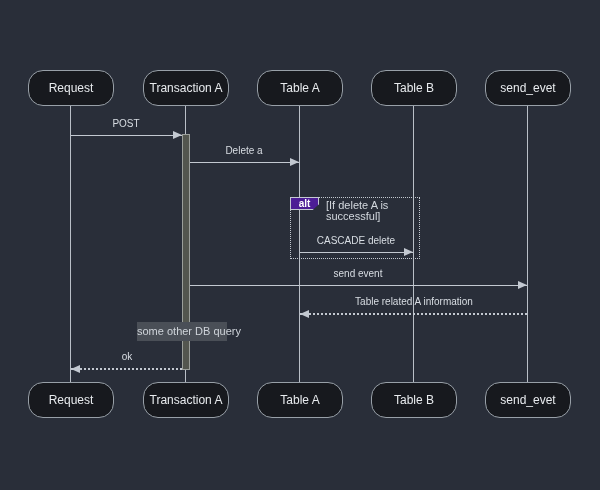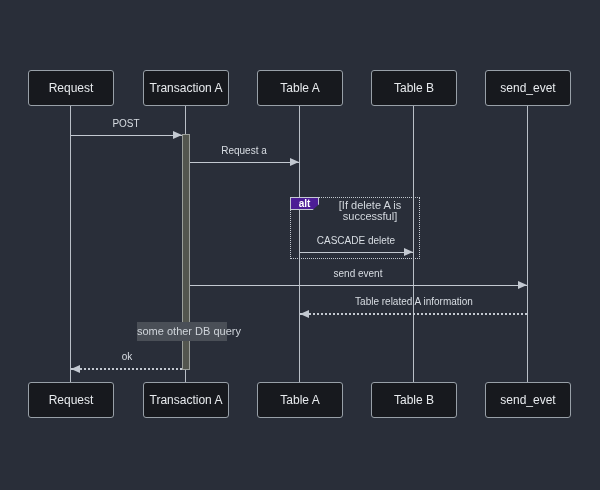--- a/index.html
+++ b/index.html
@@ -18,21 +18,21 @@
     width: 1px;
     background: #b9bfc7;
   }
   .actor {
     position: absolute;
     width: 86px;
     height: 36px;
     box-sizing: border-box;
     background: #17191e;
     border: 1px solid #98a0a8;
-    border-radius: 3px;
+    border-radius: 15px;
     color: #e8ebee;
     font-size: 12px;
     display: flex;
     align-items: center;
     justify-content: center;
     white-space: nowrap;
   }
   .actor.top { top: 70px; }
   .actor.bottom { top: 382px; }
   .activation {
@@ -104,21 +104,21 @@
   }
   .alt-condition {
     position: absolute;
     left: 370px;
     top: 200px;
     transform: translateX(-50%);
     width: 88px;
     color: #d3d8de;
     font-size: 11px;
     line-height: 11px;
-    text-align: center;
+    text-align: left;
   }
 </style>
 </head>
 <body>
 
 <div class="canvas">
 
   <div class="lifeline" style="left:70px"></div>
   <div class="lifeline" style="left:185px"></div>
   <div class="lifeline" style="left:299px"></div>
@@ -128,21 +128,21 @@
   <div class="activation"></div>
 
   <div class="alt-frame"></div>
   <div class="alt-operator">alt</div>
   <div class="alt-condition">[If delete A is successful]</div>
 
   <div class="msg-label" style="left:126px; top:118px">POST</div>
   <div class="msg-line" style="left:71px; top:135px; width:111px"></div>
   <div class="arrowhead right" style="left:173px; top:131px"></div>
 
-  <div class="msg-label" style="left:244px; top:145px">Request a</div>
+  <div class="msg-label" style="left:244px; top:145px">Delete a</div>
   <div class="msg-line" style="left:190px; top:162px; width:109px"></div>
   <div class="arrowhead right" style="left:290px; top:158px"></div>
 
 
   <div class="msg-label" style="left:356px; top:235px">CASCADE delete</div>
   <div class="msg-line" style="left:300px; top:252px; width:113px"></div>
   <div class="arrowhead right" style="left:404px; top:248px"></div>
 
   <div class="msg-label" style="left:358px; top:268px">send event</div>
   <div class="msg-line" style="left:190px; top:285px; width:337px"></div>

